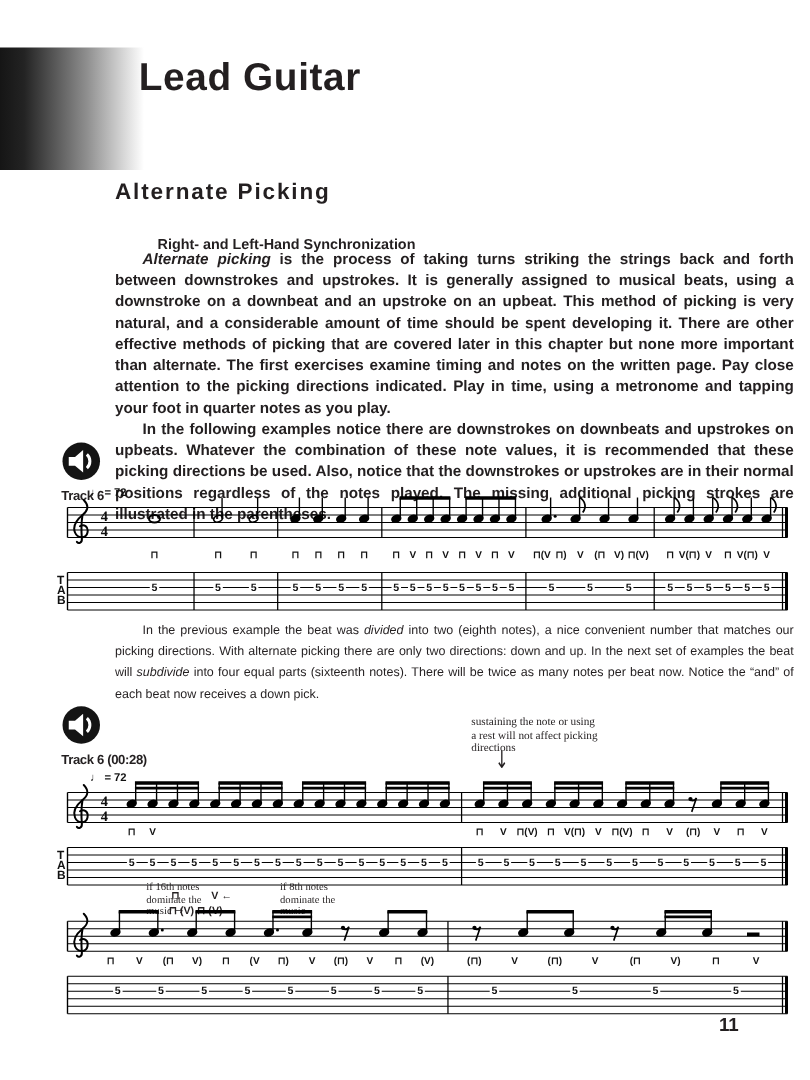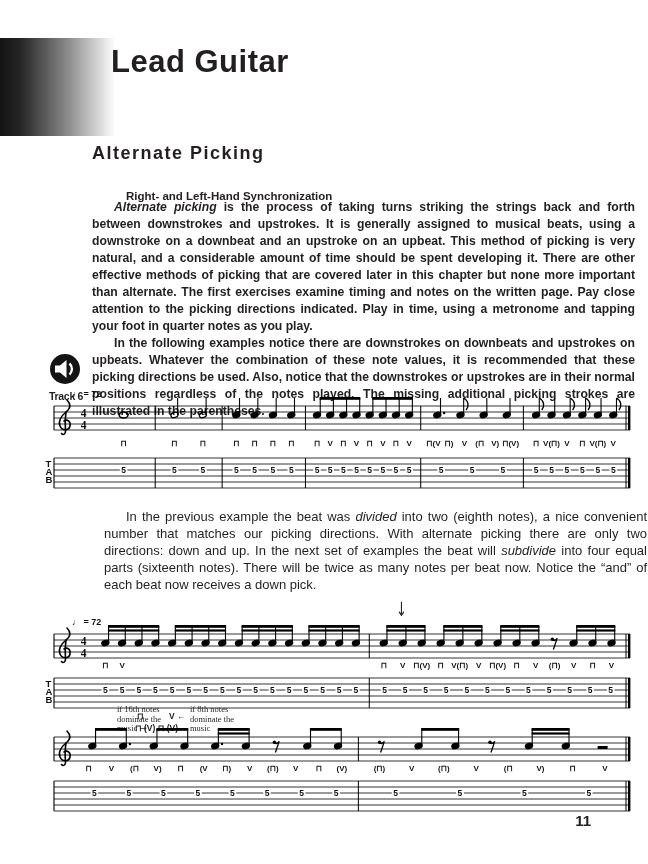--- a/index.html
+++ b/index.html
@@ -8,38 +8,38 @@
   .page *{box-sizing:border-box;}
   .grad-bar{position:absolute;left:0;top:38px;width:120px;height:98px;
         background:linear-gradient(90deg,#151515 0%,#232323 16%,#8f8f8f 58%,#ffffff 96%);}
   .title{position:absolute;left:111px;top:44px;margin:0;font-size:31px;font-weight:bold;
         letter-spacing:0.5px;color:#231f20;}
   .h2{position:absolute;left:92px;top:143px;margin:0;font-size:18px;font-weight:bold;letter-spacing:1.5px;}
   .h3{position:absolute;left:92px;top:178px;margin:12px;font-size:11.5px;font-weight:bold;padding-left:22px;}
   .bodyblock{position:absolute;left:92px;top:199px;width:543px;font-size:12.2px;line-height:17px;
         text-align:justify;}
   .bodyblock p{margin:0;text-indent:22px;font-weight:bold;}
-  .p3{position:absolute;left:92px;top:496px;width:543px;font-size:13px;line-height:17px;
-        text-align:justify;margin:12px;text-indent:22px;}
+  .p3{position:absolute;left:92px;top:496px;width:543px;font-size:10px;line-height:17px;
+        text-align:justify;margin:0;text-indent:22px;}
   .it{font-style:italic;}
   .track{position:absolute;width:70px;}
   .track-1{left:49px;top:353px;}
   .track-2{left:49px;top:564px;}
   .track .lbl{display:block;margin-top:1px;font-size:10.5px;font-weight:bold;letter-spacing:-0.3px;white-space:nowrap;}
   .sysvg{position:absolute;left:44px;}
   .sys0{top:388px;}
   .sys1{top:616px;}
   .sys2{top:719px;}
   .sustain{position:absolute;left:377px;top:572px;width:130px;font-family:"Liberation Serif",serif;
         font-size:9px;line-height:10.5px;}
   .sustain-arrow{position:absolute;left:396px;top:598px;font-size:13px;transform:scaleY(1.5);
         transform-origin:top;font-family:"DejaVu Sans",sans-serif;}
   .annserif{position:absolute;font-family:"Liberation Serif",serif;font-size:8.5px;line-height:9.5px;white-space:nowrap;}
   .ann-left{left:85px;top:705px;margin-left:32px;}
-  .ann-right{left:190px;top:705px;}
+  .ann-right{left:224px;top:705px;}
   .mini{position:absolute;font-size:8.5px;font-weight:bold;white-space:nowrap;font-family:"Liberation Sans",sans-serif;}
   .mini-r1a{left:137px;top:711px;}
   .mini-r1b{left:169px;top:711px;}
   .mini-r2{left:135px;top:723px;}
   .arrowch{font-family:"DejaVu Sans",sans-serif;font-weight:normal;}
   .pagenum{position:absolute;right:57px;top:812px;font-size:15px;font-weight:bold;}
 </style>
 </head>
 <body>
 
@@ -232,21 +232,34 @@
       <rect x="565.480408542247" y="78.2" width="7.6" height="7.6" fill="#fff"></rect>
       <text x="569.280408542247" y="84.6" font-size="8.5" font-family="&quot;Liberation Sans&quot;,sans-serif" font-weight="bold" text-anchor="middle" fill="#111">5</text>
       <line x1="582" y1="18" x2="582" y2="42" stroke="#000" stroke-width="1"></line>
       <line x1="582" y1="70" x2="582" y2="100" stroke="#000" stroke-width="1"></line>
       <rect x="584" y="18" width="2.4" height="24" fill="#000"></rect>
       <rect x="584" y="70" width="2.4" height="30" fill="#000"></rect>
     </svg>
 
   <p class="p3"><span>In the previous example the beat was </span><span class="it">divided</span><span> into two (eighth notes), a nice convenient number that matches our picking directions. With alternate picking there are only two directions: down and up. In the next set of examples the beat will </span><span class="it">subdivide</span><span> into four equal parts (sixteenth notes). There will be twice as many notes per beat now. Notice the “and” of each beat now receives a down pick.</span></p>
 
-
+  <div class="track track-2">
+    <svg width="32" height="32" viewBox="0 0 32 32">
+      <circle cx="16" cy="16" r="15" fill="#141414"></circle>
+      <polygon points="6,12.5 11,12.5 17.5,7 17.5,25 11,19.5 6,19.5" fill="#ffffff"></polygon>
+      <path d="M20.5 10.5 A7.5 7.5 0 0 1 20.5 21.5" stroke="#ffffff" stroke-width="2.4" fill="none"></path>
+    </svg>
+    <span class="lbl">Track 6  (00:28)</span>
+  </div>
+
+  <div class="sustain">
+    <div>sustaining the note or using</div>
+    <div>a rest will not affect picking</div>
+    <div>directions</div>
+  </div>
   <span class="sustain-arrow">↓</span>
 
   <svg class="sysvg sys1" width="588" height="96">
       <line x1="10" y1="18" x2="586" y2="18" stroke="#000" stroke-width="0.8"></line>
       <line x1="10" y1="24" x2="586" y2="24" stroke="#000" stroke-width="0.8"></line>
       <line x1="10" y1="30" x2="586" y2="30" stroke="#000" stroke-width="0.8"></line>
       <line x1="10" y1="36" x2="586" y2="36" stroke="#000" stroke-width="0.8"></line>
       <line x1="10" y1="42" x2="586" y2="42" stroke="#000" stroke-width="0.8"></line>
       <line x1="10" y1="62" x2="586" y2="62" stroke="#000" stroke-width="0.8"></line>
       <line x1="10" y1="68" x2="586" y2="68" stroke="#000" stroke-width="0.8"></line>

